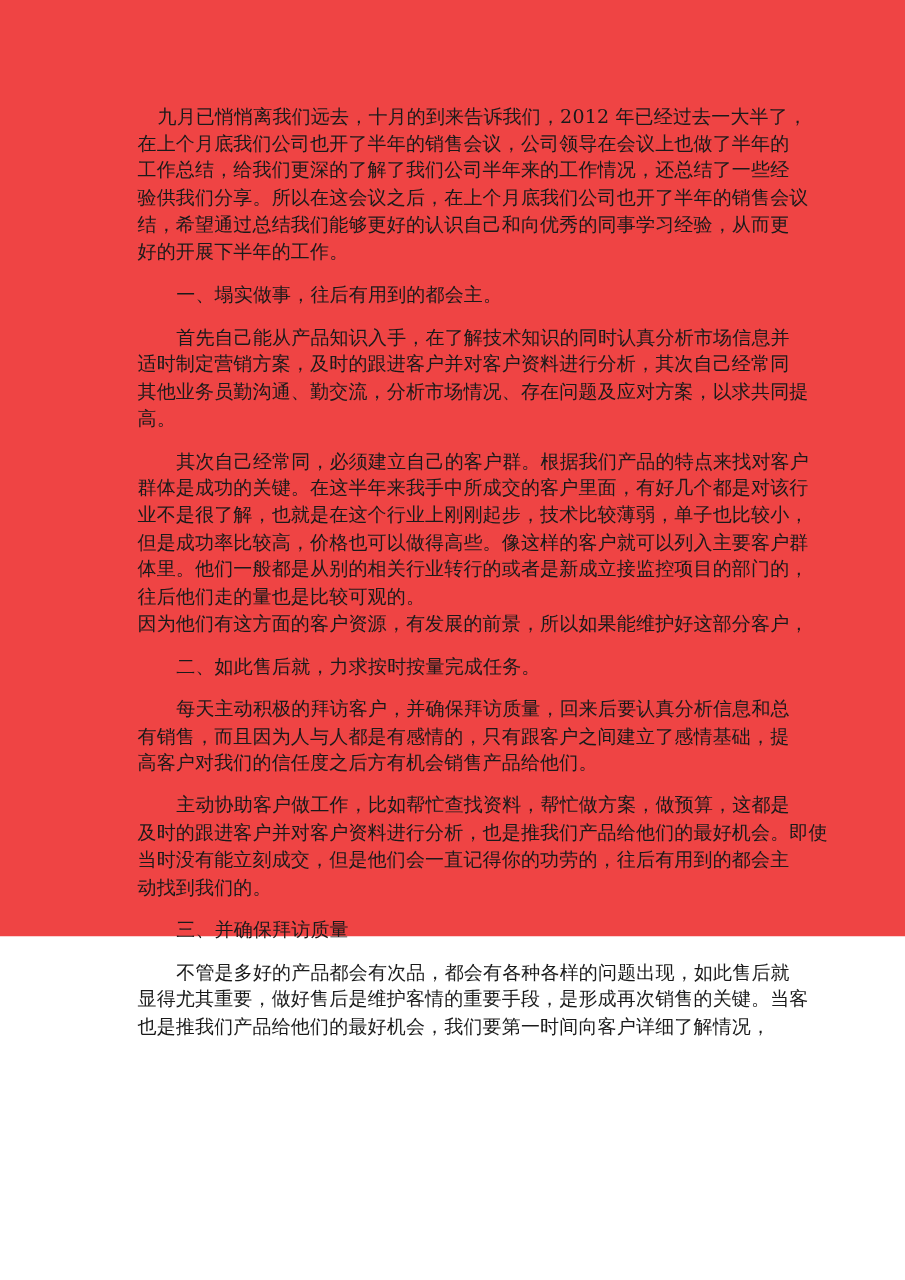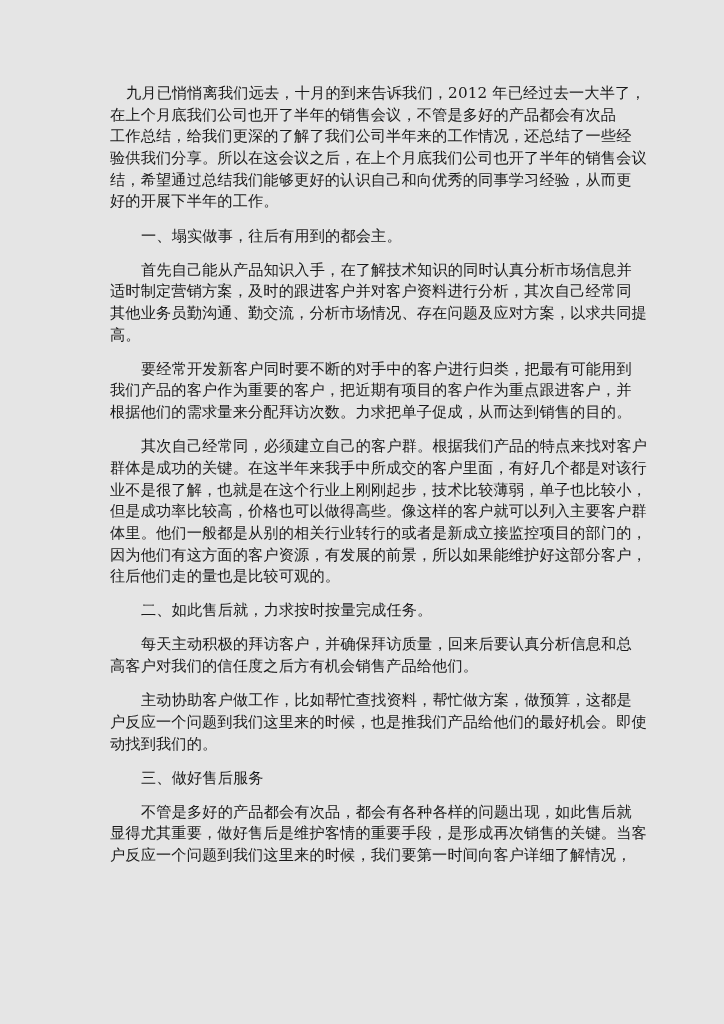--- a/index.html
+++ b/index.html
@@ -13,22 +13,22 @@
       position: relative;
       overflow: hidden;
       font-family: "DejaVu Serif", "Liberation Serif", serif;
       color: #1a1a1a;
     }
     .page {
       position: absolute;
       left: 0;
       top: 0;
       width: 724px;
-      height: 1024px;
-      background: #e5e5e5;
+      height: 749px;
+      background: #ef4444;
     }
     .content {
       position: absolute;
       left: 110px;
       top: 83px;
       width: 520px;
     }
     .para {
       margin: 0 0 12.4px 0;
     }
@@ -48,74 +48,71 @@
     }
   </style>
 </head>
 <body>
 
 <div class="page">
   <div class="content">
 
     <p class="para indent-first narrow">
       <span class="line">九月已悄悄离我们远去，十月的到来告诉我们，2012 年已经过去一大半了，</span>
-      <span class="line">在上个月底我们公司也开了半年的销售会议，不管是多好的产品都会有次品</span>
+      <span class="line">在上个月底我们公司也开了半年的销售会议，公司领导在会议上也做了半年的</span>
       <span class="line">工作总结，给我们更深的了解了我们公司半年来的工作情况，还总结了一些经</span>
       <span class="line">验供我们分享。所以在这会议之后，在上个月底我们公司也开了半年的销售会议</span>
       <span class="line">结，希望通过总结我们能够更好的认识自己和向优秀的同事学习经验，从而更</span>
       <span class="line">好的开展下半年的工作。</span>
     </p>
 
 
     <p class="para indent-first">
       <span class="line">一、塌实做事，往后有用到的都会主。</span>
     </p>
 
     <p class="para indent-first">
       <span class="line">首先自己能从产品知识入手，在了解技术知识的同时认真分析市场信息并</span>
       <span class="line">适时制定营销方案，及时的跟进客户并对客户资料进行分析，其次自己经常同</span>
       <span class="line">其他业务员勤沟通、勤交流，分析市场情况、存在问题及应对方案，以求共同提</span>
       <span class="line">高。</span>
     </p>
 
-    <p class="para indent-first">
-      <span class="line">要经常开发新客户同时要不断的对手中的客户进行归类，把最有可能用到</span>
-      <span class="line">我们产品的客户作为重要的客户，把近期有项目的客户作为重点跟进客户，并</span>
-      <span class="line">根据他们的需求量来分配拜访次数。力求把单子促成，从而达到销售的目的。</span>
-    </p>
 
     <p class="para indent-first">
       <span class="line">其次自己经常同，必须建立自己的客户群。根据我们产品的特点来找对客户</span>
       <span class="line">群体是成功的关键。在这半年来我手中所成交的客户里面，有好几个都是对该行</span>
       <span class="line">业不是很了解，也就是在这个行业上刚刚起步，技术比较薄弱，单子也比较小，</span>
       <span class="line">但是成功率比较高，价格也可以做得高些。像这样的客户就可以列入主要客户群</span>
       <span class="line">体里。他们一般都是从别的相关行业转行的或者是新成立接监控项目的部门的，</span>
+      <span class="line">往后他们走的量也是比较可观的。</span>
       <span class="line">因为他们有这方面的客户资源，有发展的前景，所以如果能维护好这部分客户，</span>
-      <span class="line">往后他们走的量也是比较可观的。</span>
     </p>
 
     <p class="para indent-first">
       <span class="line">二、如此售后就，力求按时按量完成任务。</span>
     </p>
 
     <p class="para indent-first">
       <span class="line">每天主动积极的拜访客户，并确保拜访质量，回来后要认真分析信息和总</span>
+      <span class="line">有销售，而且因为人与人都是有感情的，只有跟客户之间建立了感情基础，提</span>
       <span class="line">高客户对我们的信任度之后方有机会销售产品给他们。</span>
     </p>
 
     <p class="para indent-first">
       <span class="line">主动协助客户做工作，比如帮忙查找资料，帮忙做方案，做预算，这都是</span>
-      <span class="line">户反应一个问题到我们这里来的时候，也是推我们产品给他们的最好机会。即使</span>
+      <span class="line">及时的跟进客户并对客户资料进行分析，也是推我们产品给他们的最好机会。即使</span>
+      <span class="line">当时没有能立刻成交，但是他们会一直记得你的功劳的，往后有用到的都会主</span>
       <span class="line">动找到我们的。</span>
     </p>
 
     <p class="para indent-first">
-      <span class="line">三、做好售后服务</span>
+      <span class="line">三、并确保拜访质量</span>
     </p>
 
     <p class="para indent-first">
       <span class="line">不管是多好的产品都会有次品，都会有各种各样的问题出现，如此售后就</span>
       <span class="line">显得尤其重要，做好售后是维护客情的重要手段，是形成再次销售的关键。当客</span>
-      <span class="line">户反应一个问题到我们这里来的时候，我们要第一时间向客户详细了解情况，</span>
+      <span class="line">也是推我们产品给他们的最好机会，我们要第一时间向客户详细了解情况，</span>
     </p>
 
   </div>
 </div>
 
 </body></html>

